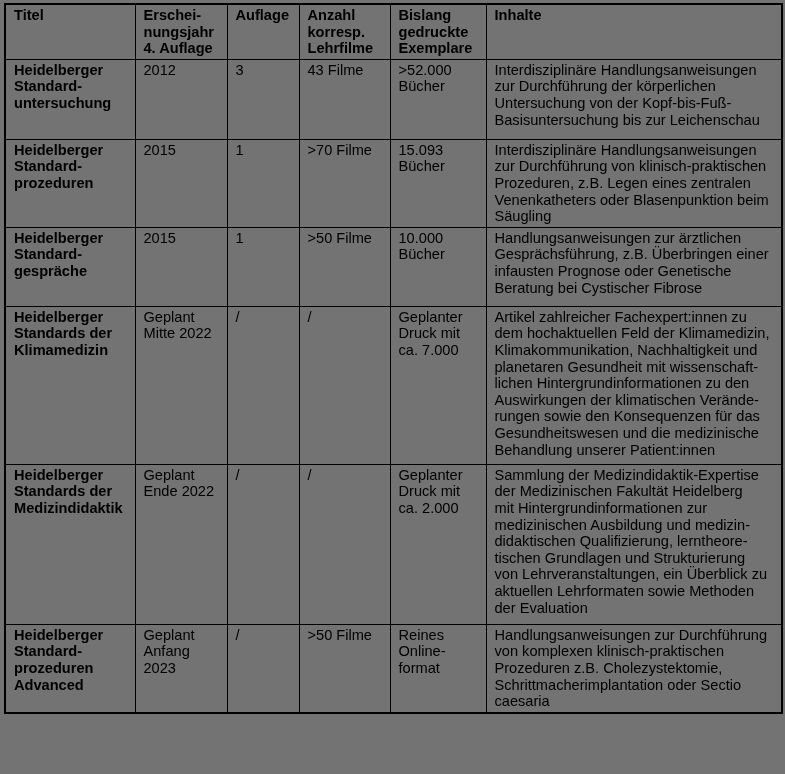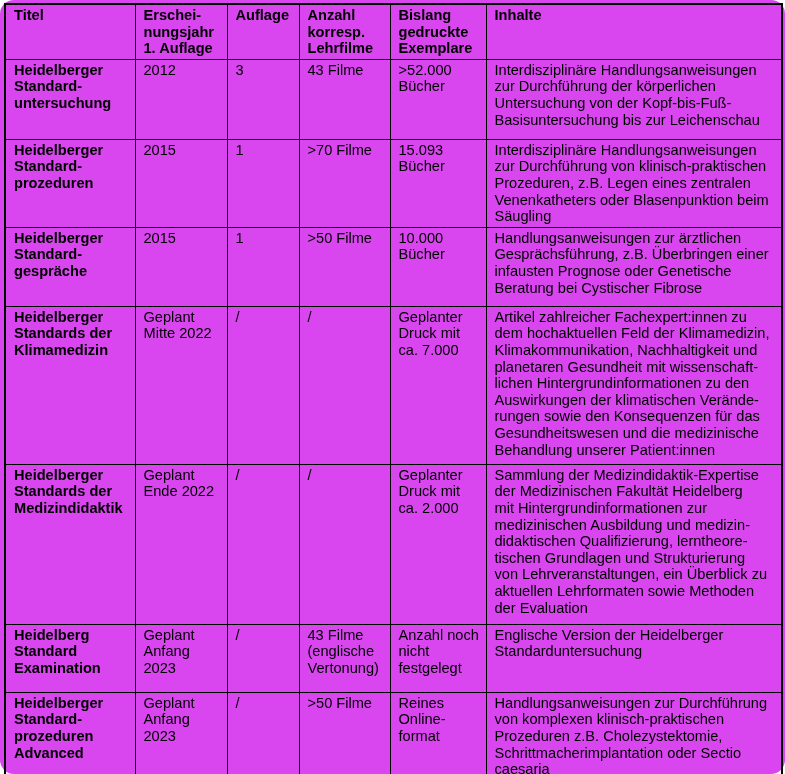--- a/index.html
+++ b/index.html
@@ -5,23 +5,22 @@
   * { box-sizing: border-box; }
   html, body {
     margin: 0;
     padding: 0;
     background: #ffffff;
     font-family: "Liberation Sans", sans-serif;
   }
   .page {
     width: 785px;
     height: 774px;
-    background: #d946ef;
+    background: #737373;
     padding: 3px 4px;
-    border-radius: 14px;
   }
   table.doc-table {
     border-collapse: collapse;
     table-layout: fixed;
     width: 777px;
     border: 2px solid #000000;
   }
   .doc-table th, .doc-table td {
     border: 1px solid #000000;
     vertical-align: top;
@@ -65,21 +64,21 @@
       <col class="c-auflage">
       <col class="c-filme">
       <col class="c-exemplare">
       <col class="c-inhalte">
     </colgroup>
     <thead>
       <tr>
         <th>Titel</th>
         <th>Erschei-
 nungsjahr
-1. Auflage</th>
+4. Auflage</th>
         <th>Auflage</th>
         <th>Anzahl
 korresp.
 Lehrfilme</th>
         <th>Bislang
 gedruckte
 Exemplare</th>
         <th>Inhalte</th>
       </tr>
     </thead>
@@ -163,37 +162,20 @@
 der Medizinischen Fakultät Heidelberg
 mit Hintergrundinformationen zur
 medizinischen Ausbildung und medizin-
 didaktischen Qualifizierung, lerntheore-
 tischen Grundlagen und Strukturierung
 von Lehrveranstaltungen, ein Überblick zu
 aktuellen Lehrformaten sowie Methoden
 der Evaluation</td>
       </tr>
       <tr>
-        <td class="cell-titel">Heidelberg
-Standard
-Examination</td>
-        <td class="cell-jahr">Geplant
-Anfang
-2023</td>
-        <td class="cell-auflage">/</td>
-        <td class="cell-filme">43 Filme
-(englische
-Vertonung)</td>
-        <td class="cell-exemplare">Anzahl noch
-nicht
-festgelegt</td>
-        <td class="cell-inhalte">Englische Version der Heidelberger
-Standarduntersuchung</td>
-      </tr>
-      <tr>
         <td class="cell-titel">Heidelberger
 Standard-
 prozeduren
 Advanced</td>
         <td class="cell-jahr">Geplant
 Anfang
 2023</td>
         <td class="cell-auflage">/</td>
         <td class="cell-filme">&gt;50 Filme</td>
         <td class="cell-exemplare">Reines

